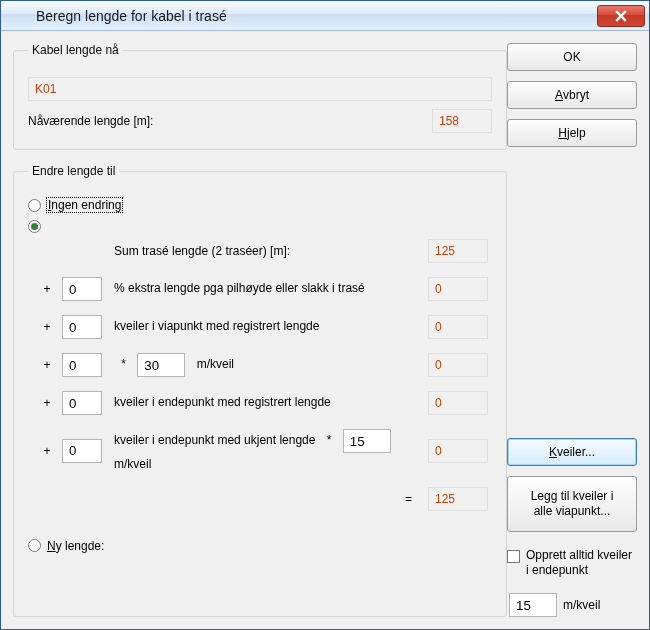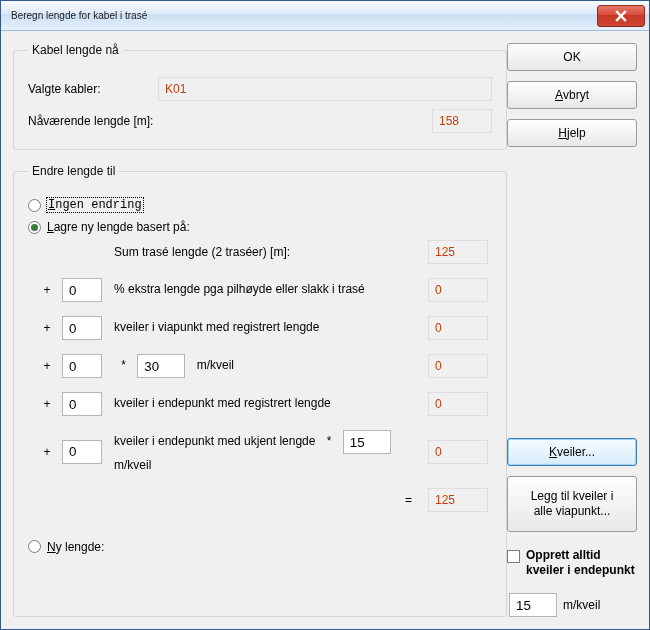--- a/index.html
+++ b/index.html
@@ -24,21 +24,22 @@
     height: 30px;
     background: linear-gradient(to bottom, #f7fbff 0%, #dfeaf7 45%, #cadff3 46%, #e6f0fb 100%);
     display: flex;
     align-items: center;
     border-bottom: 1px solid #9fb8d6;
   }
   .titlebar-title {
     flex: 1;
     padding-left: 10px;
     color: #1a1a1a;
-    font-size: 10px;
+    font-size: 14px;
+    margin-left: 25px;
   }
   .titlebar-close {
     width: 48px;
     height: 22px;
     margin-right: 4px;
     background: linear-gradient(to bottom, #e67a6d 0%, #d94b3a 45%, #c73826 46%, #cf4434 100%);
     border: 1px solid #8a2e22;
     border-radius: 3px;
     display: flex;
     align-items: center;
@@ -134,21 +135,20 @@
   .radio.checked::after {
     content: "";
     width: 7px; height: 7px;
     background: #3a7a3a;
     border-radius: 50%;
   }
   .radio-label-focus {
     outline: 1px dotted #000;
     outline-offset: 0;
     padding: 0 1px;
-    font-family: Liberation Mono, monospace;
   }
   .calc-block {
     margin-left: 12px;
     margin-top: 6px;
   }
   .calc-row {
     display: grid;
     grid-template-columns: 14px 44px 1fr 64px;
     align-items: center;
     column-gap: 8px;
@@ -177,21 +177,21 @@
     gap: 6px;
     margin-top: 6px;
   }
   .checkbox {
     width: 13px; height: 13px;
     border: 1px solid #7a7a7a;
     background: #fff;
     margin-top: 2px;
     flex-shrink: 0;
   }
-  .cb-label { line-height: 1.3; font-weight: bold; }
+  .cb-label { line-height: 1.3; }
   .mkveil-row {
     display: flex;
     align-items: center;
     gap: 6px;
     margin-top: 4px;
     padding-left: 2px;
   }
   .spacer { flex: 1; }
 </style>
 </head>
@@ -206,40 +206,38 @@
       </svg>
     </div>
   </div>
 
   <div class="client">
     <div class="left-col">
 
       <fieldset class="group">
         <legend>Kabel lengde nå</legend>
         <div class="row">
-          <div class="label" style="width:120px">Valgte kabler:</div>
           <div class="readonly-box readonly-wide">K01</div>
         </div>
         <div class="row">
           <div class="label" style="flex:1">Nåværende lengde [m]:</div>
           <div class="readonly-box readonly-num">158</div>
         </div>
       </fieldset>
 
       <fieldset class="group" style="flex:1">
         <legend>Endre lengde til</legend>
 
         <div class="radio-row">
           <span class="radio"></span>
           <span class="radio-label-focus"><span class="underline-letter">I</span><span>ngen endring</span></span>
         </div>
 
         <div class="radio-row">
           <span class="radio checked"></span>
-          <span><span class="underline-letter">L</span><span>agre ny lengde basert på:</span></span>
         </div>
 
         <div class="calc-block">
 
           <div class="calc-head">
             <span></span>
               <span></span>
             <span class="desc">Sum trasé lengde (2 traséer) [m]:</span>
             <div class="readonly-box readonly-num">125</div>
           </div>

